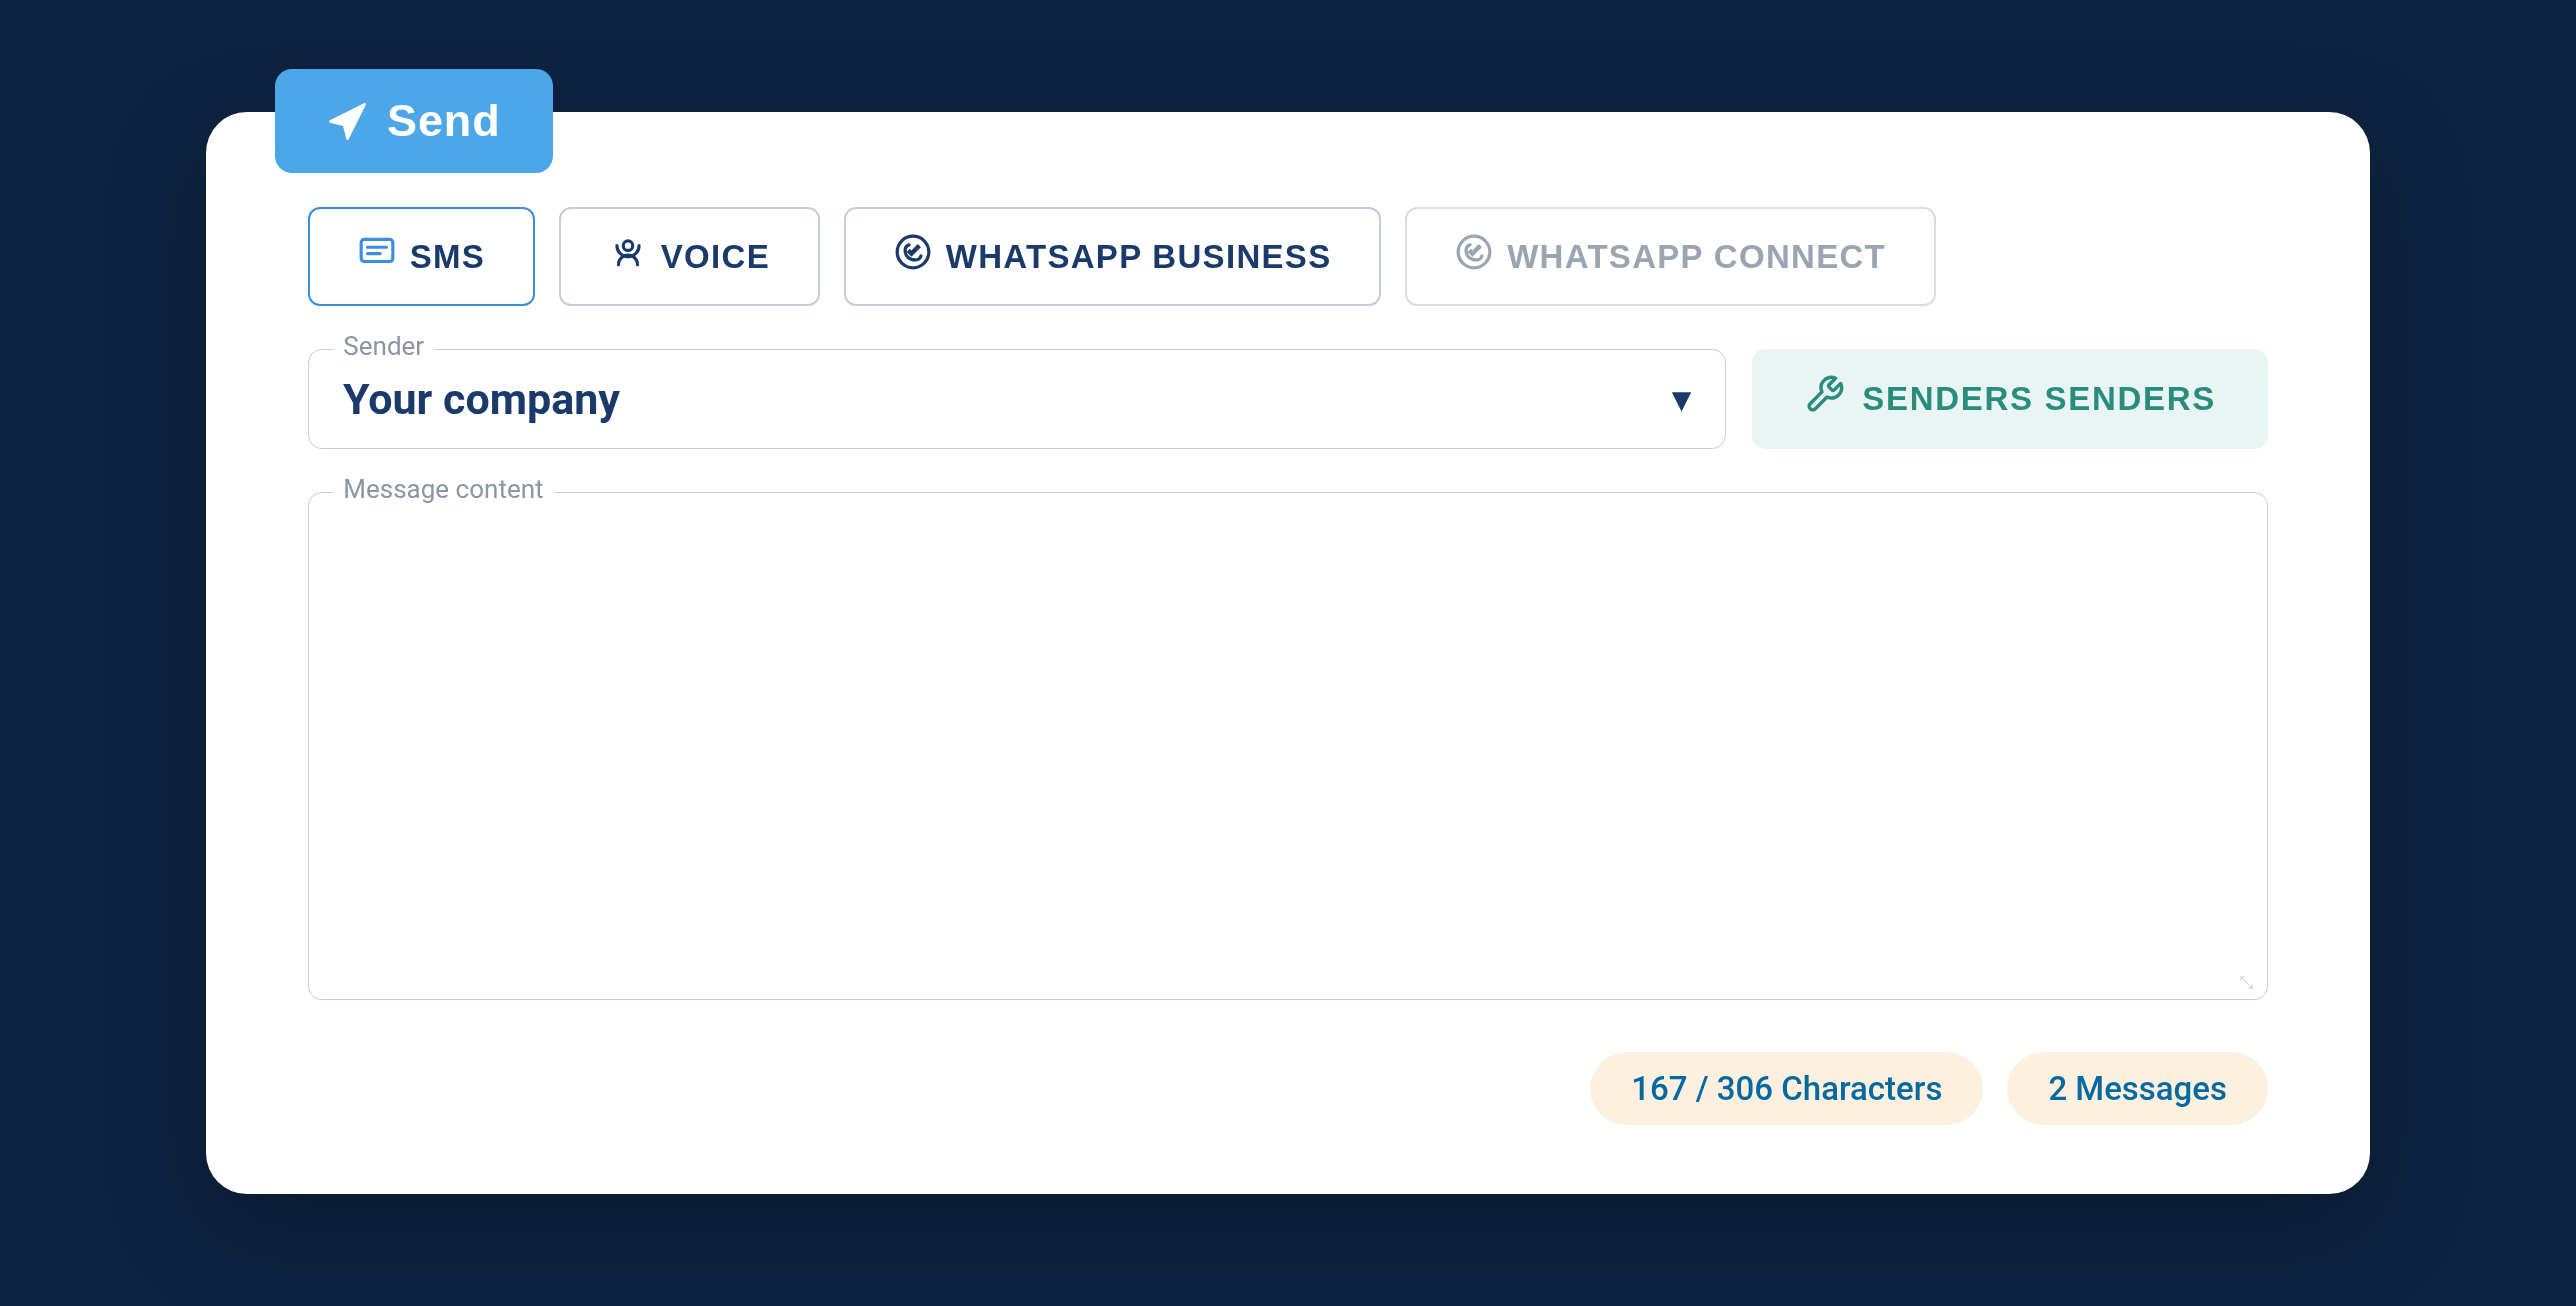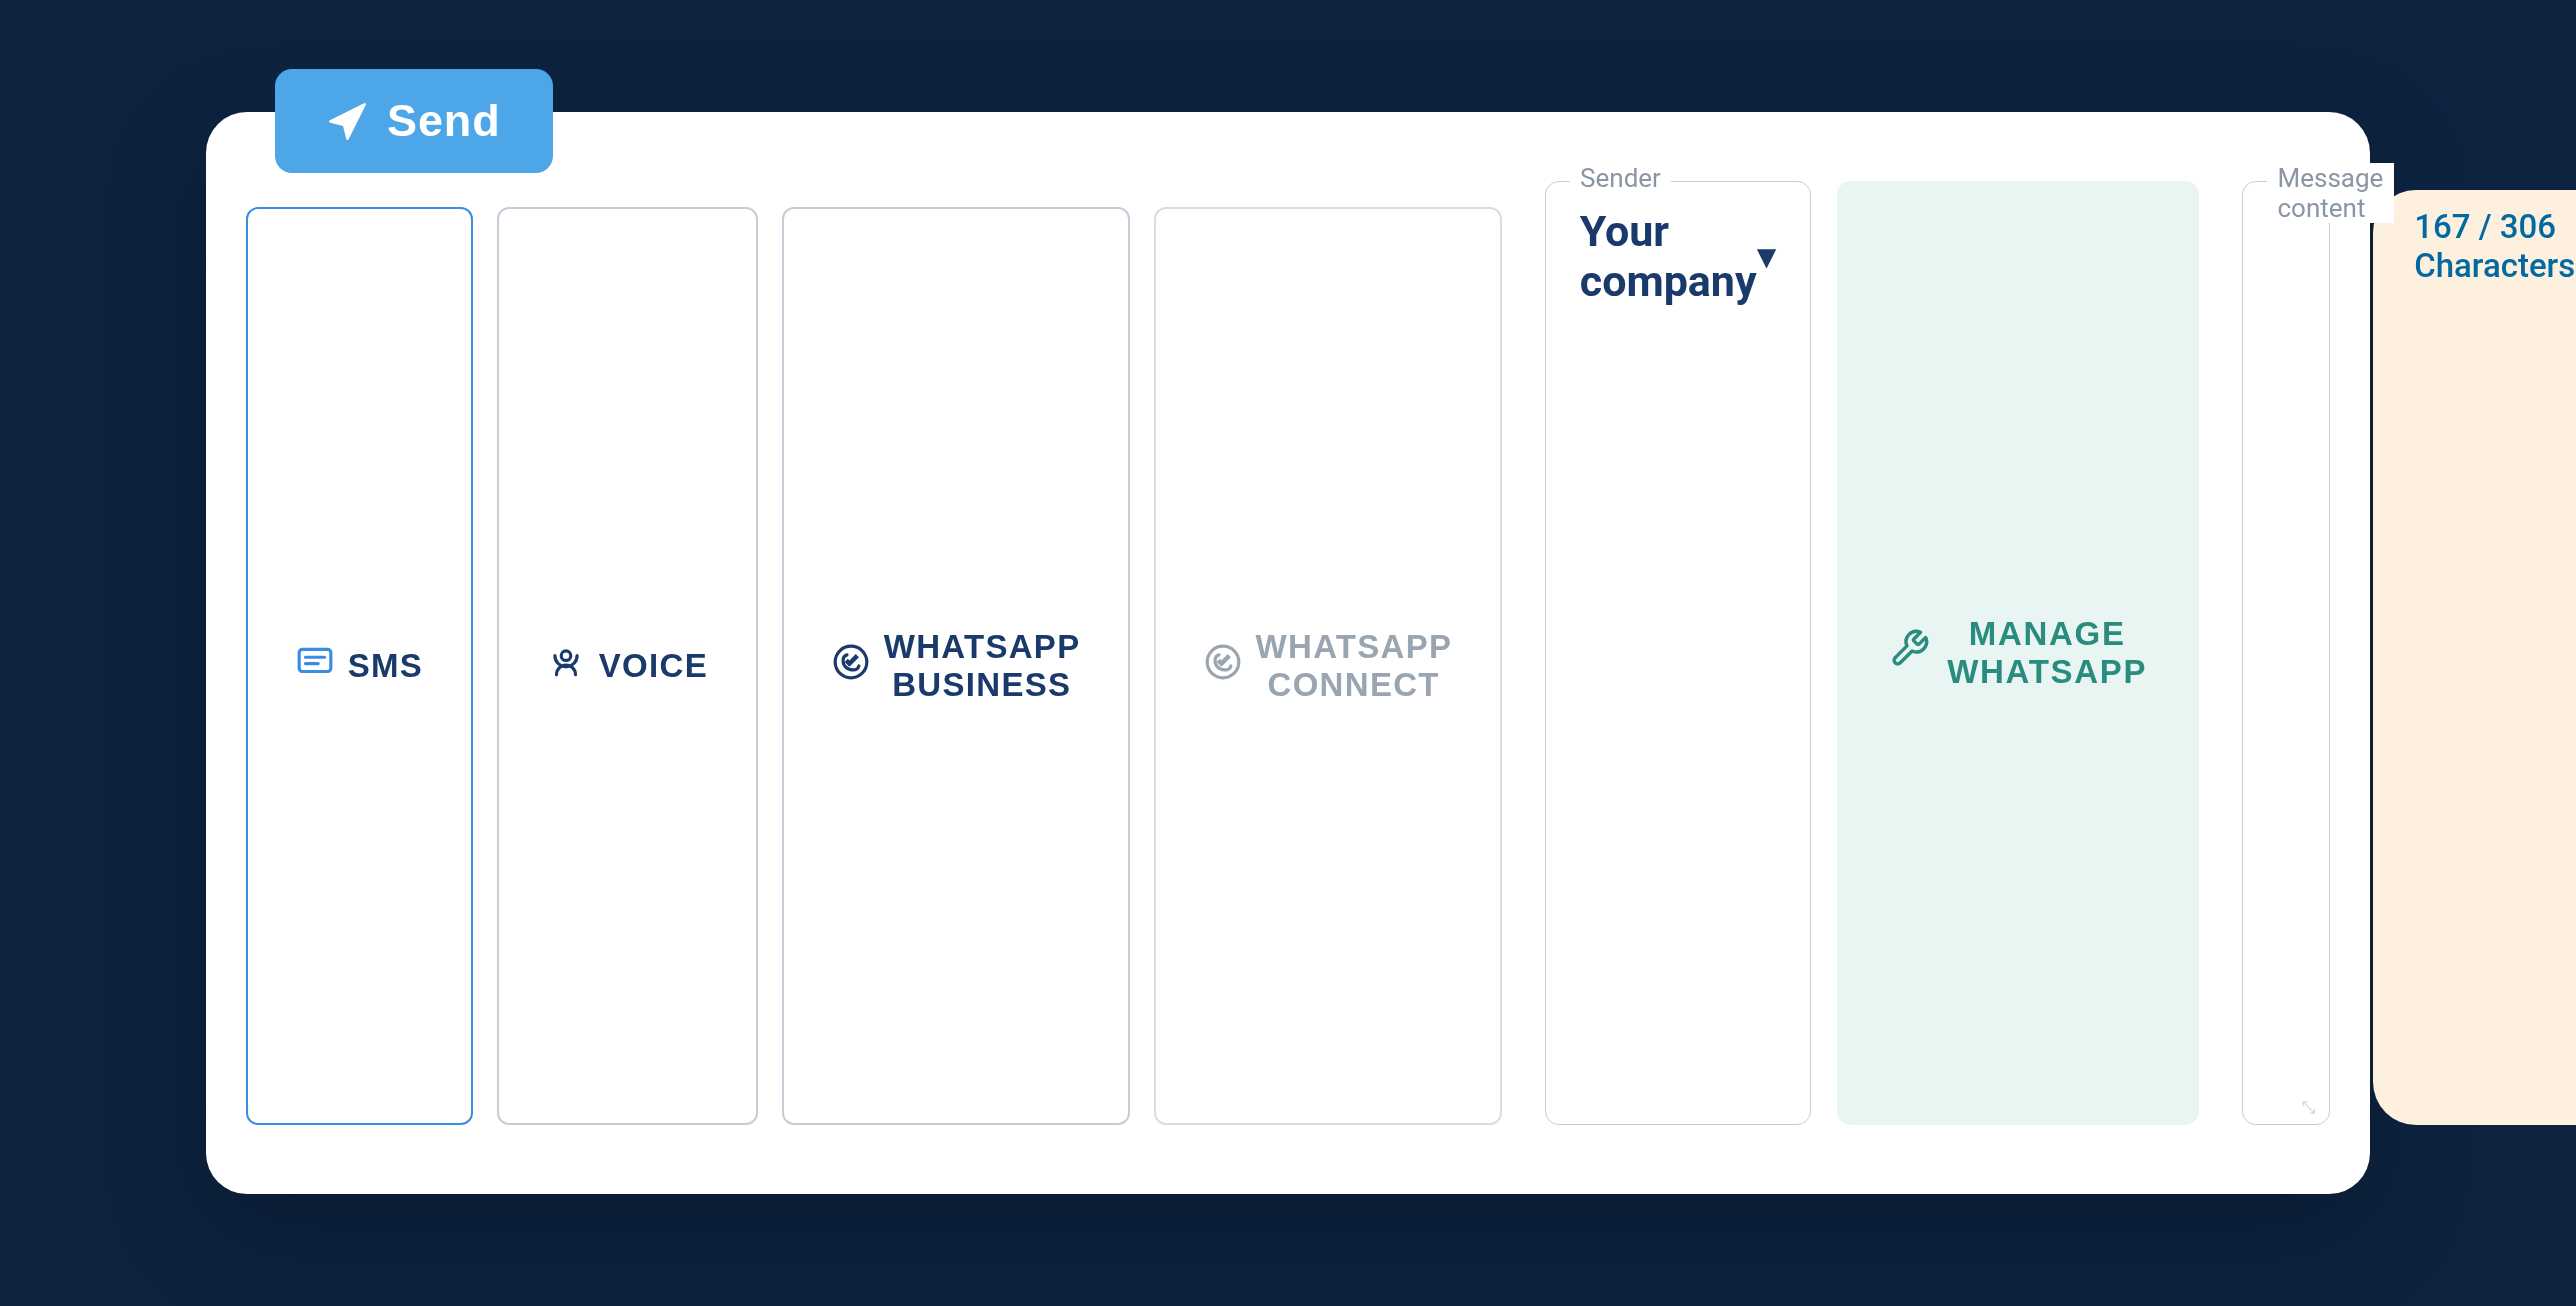--- a/index.html
+++ b/index.html
@@ -30,23 +30,23 @@
       justify-content: center;
     }
 
     .card {
       position: relative;
       background: #ffffff;
       border-radius: 41px;
       width: 2164px;
       height: 1082px;
       box-shadow: 0 34px 103px rgba(0,0,0,0.25);
-      padding: 69px 40px;
-      display: flex;
-      flex-direction: row;
+      padding: 69px 102px;
+      display: flex;
+      flex-direction: column;
       gap: 43px;
     }
 
     .send-button {
       position: absolute;
       top: -43px;
       left: 69px;
       background: #4da6e8;
       color: white;
       border: none;
@@ -297,21 +297,21 @@
           <span class="dropdown-arrow">▾</span>
         </div>
       </div>
 
       <button class="manage-senders-btn">
         <span class="manage-senders-icon">
           <svg width="41" height="41" viewBox="0 0 24 24" fill="none">
             <path d="M14.7 6.3a1 1 0 000 1.4l1.6 1.6a1 1 0 001.4 0l3.77-3.77a6 6 0 01-7.94 7.94l-6.91 6.91a2.12 2.12 0 01-3-3l6.91-6.91a6 6 0 017.94-7.94l-3.76 3.76z" stroke="#2a8c7e" stroke-width="2" stroke-linecap="round" stroke-linejoin="round"></path>
           </svg>
         </span>
-        <span class="manage-senders-text">MANAGE WHATSAPP</span>
+        <span class="manage-senders-text">SENDERS SENDERS</span>
       </button>
     </div>
 
     <div class="message-section">
       <span class="message-label">Message content</span>
       <div class="resize-handle">⤡</div>
     </div>
 
     <div class="char-count-row">
       <span class="badge">167 / 306 Characters</span>

